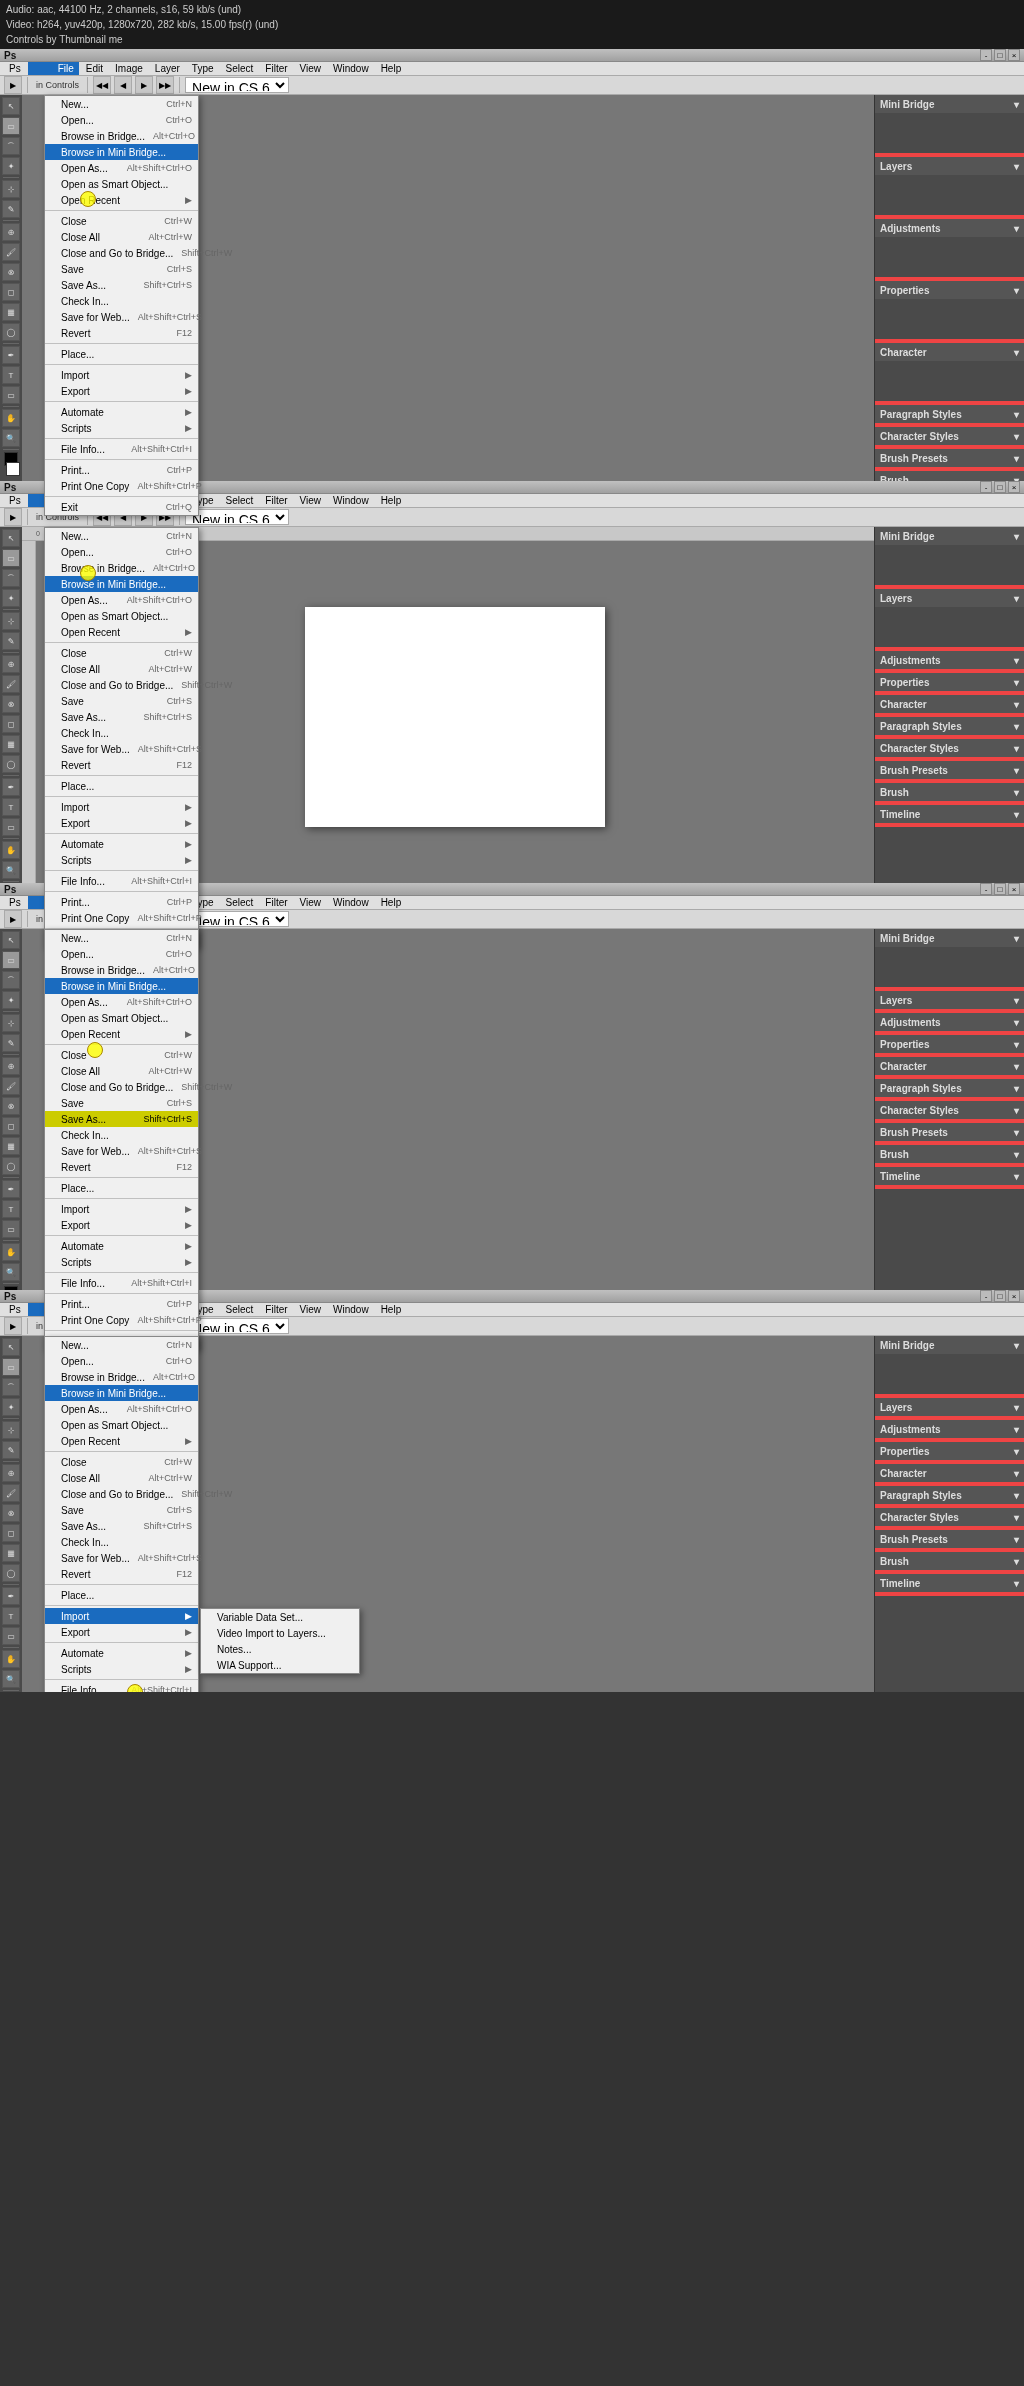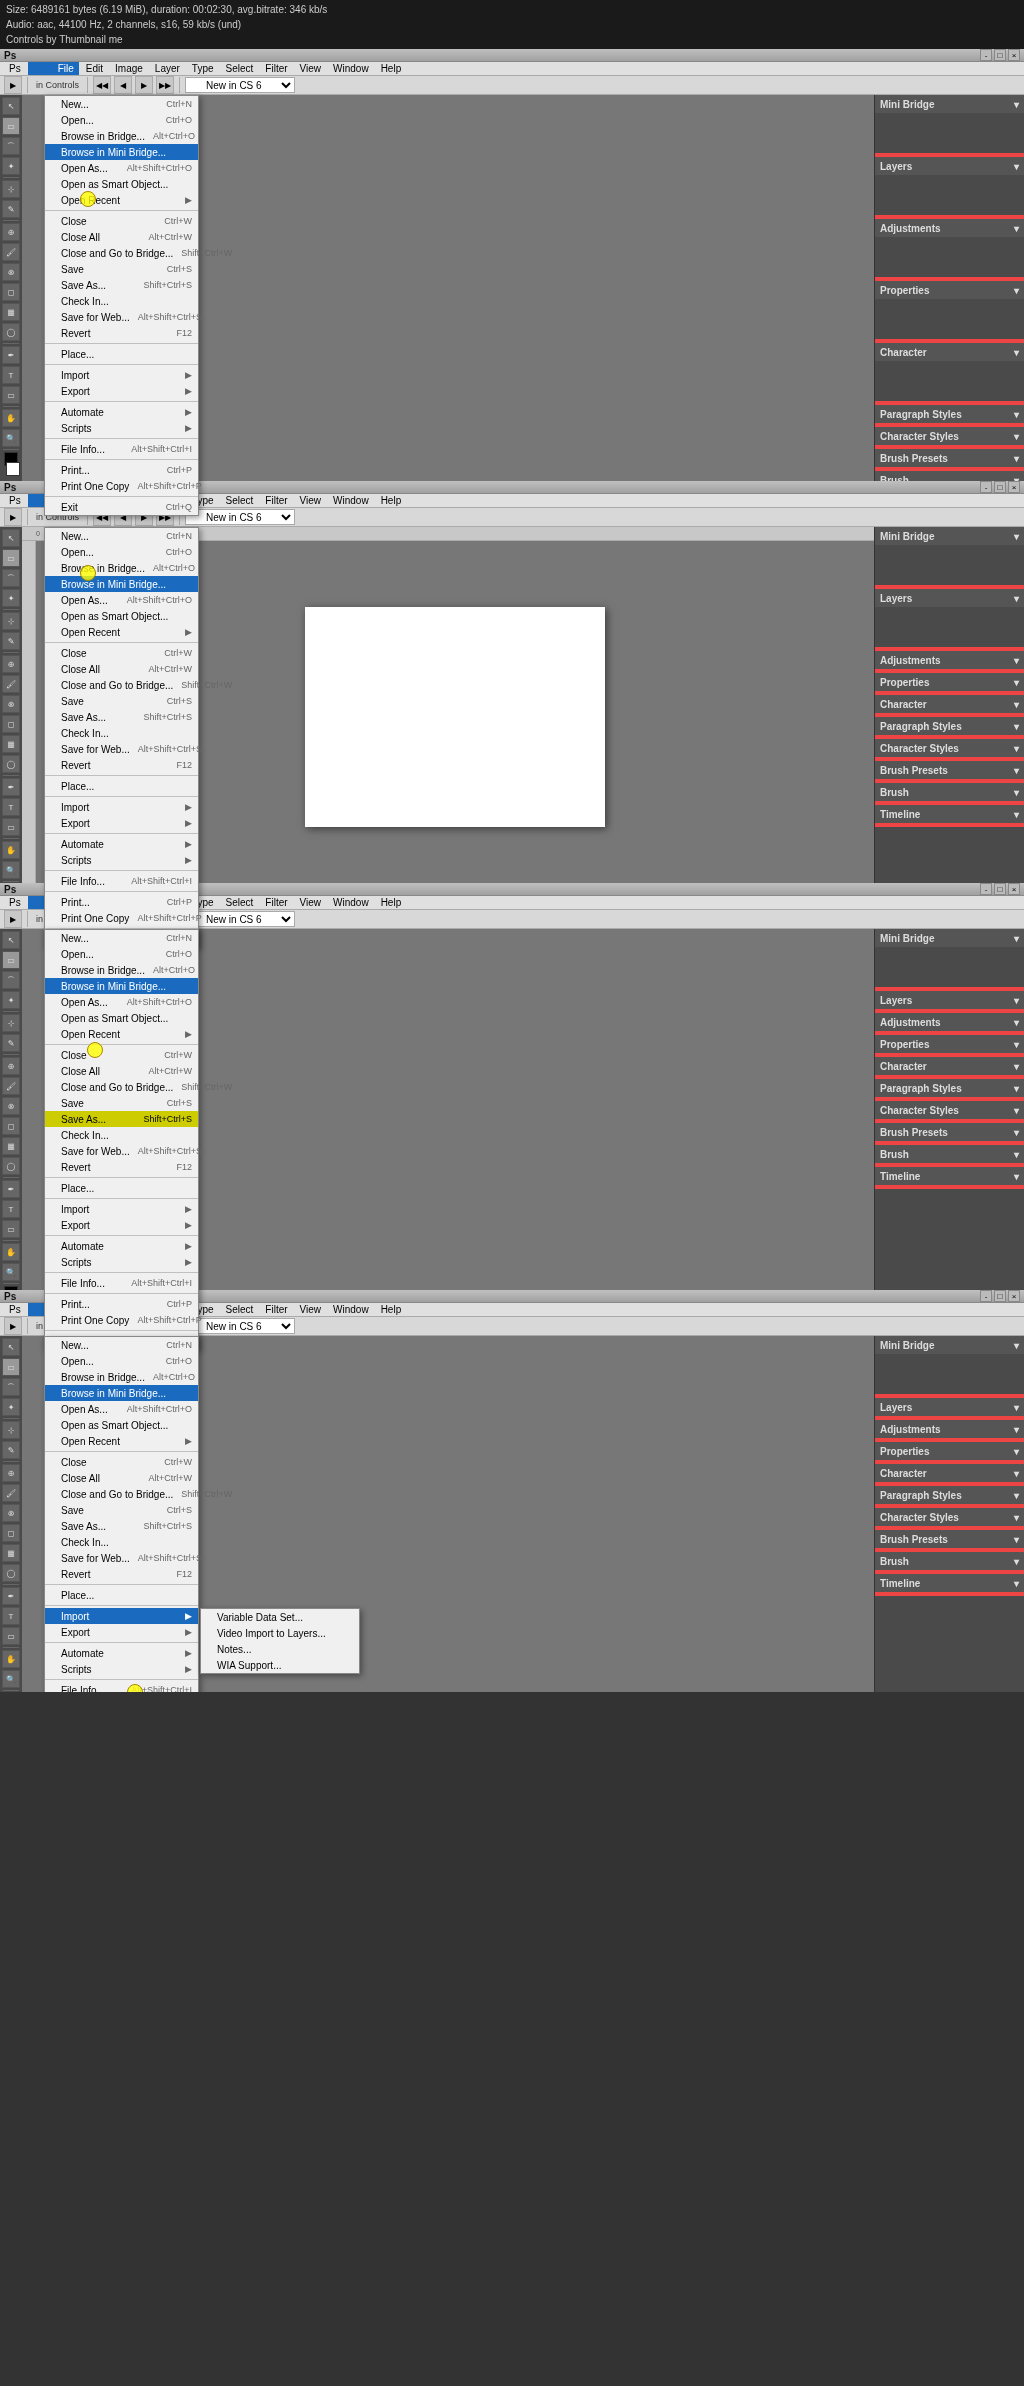--- a/index.html
+++ b/index.html
@@ -106,22 +106,22 @@
       margin: 0 2px;
     }
     .toolbar-text {
       font-size: 9px;
       color: #333;
       padding: 0 3px;
     }
     .toolbar-dropdown {
       background: #fff;
       border: 1px solid #aaa;
-      font-size: 10px;
-      padding: 1px 16px;
+      font-size: 14px;
+      padding: 1px 2px;
       height: 16px;
       min-width: 60px;
     }
 
     
     .ps-main {
       display: flex;
       flex: 1;
     }
 
@@ -294,22 +294,22 @@
     .ps-window {
       display: flex;
       flex-direction: column;
       height: 100%;
     }
   </style>
 </head>
 <body>
 
 <div class="info-bar">
-  <div>Size: 6489161 bytes (6.19 MiB), duration: 00:02:30, avg.bitrate: 346 kb/s</div>
   <div>Audio: aac, 44100 Hz, 2 channels, s16, 59 kb/s (und)</div>
+  <div>Video: h264, yuv420p, 1280x720, 282 kb/s, 15.00 fps(r) (und)</div>
   <div>Controls by Thumbnail me</div>
 </div>
 
 <div class="ps-section-wrapper section1">
   <div class="ps-window">
 
     <div class="ps-titlebar">
       <span class="ps-titlebar-text">Ps</span>
       <div class="ps-titlebar-buttons">
         <div class="ps-titlebar-btn">-</div>

